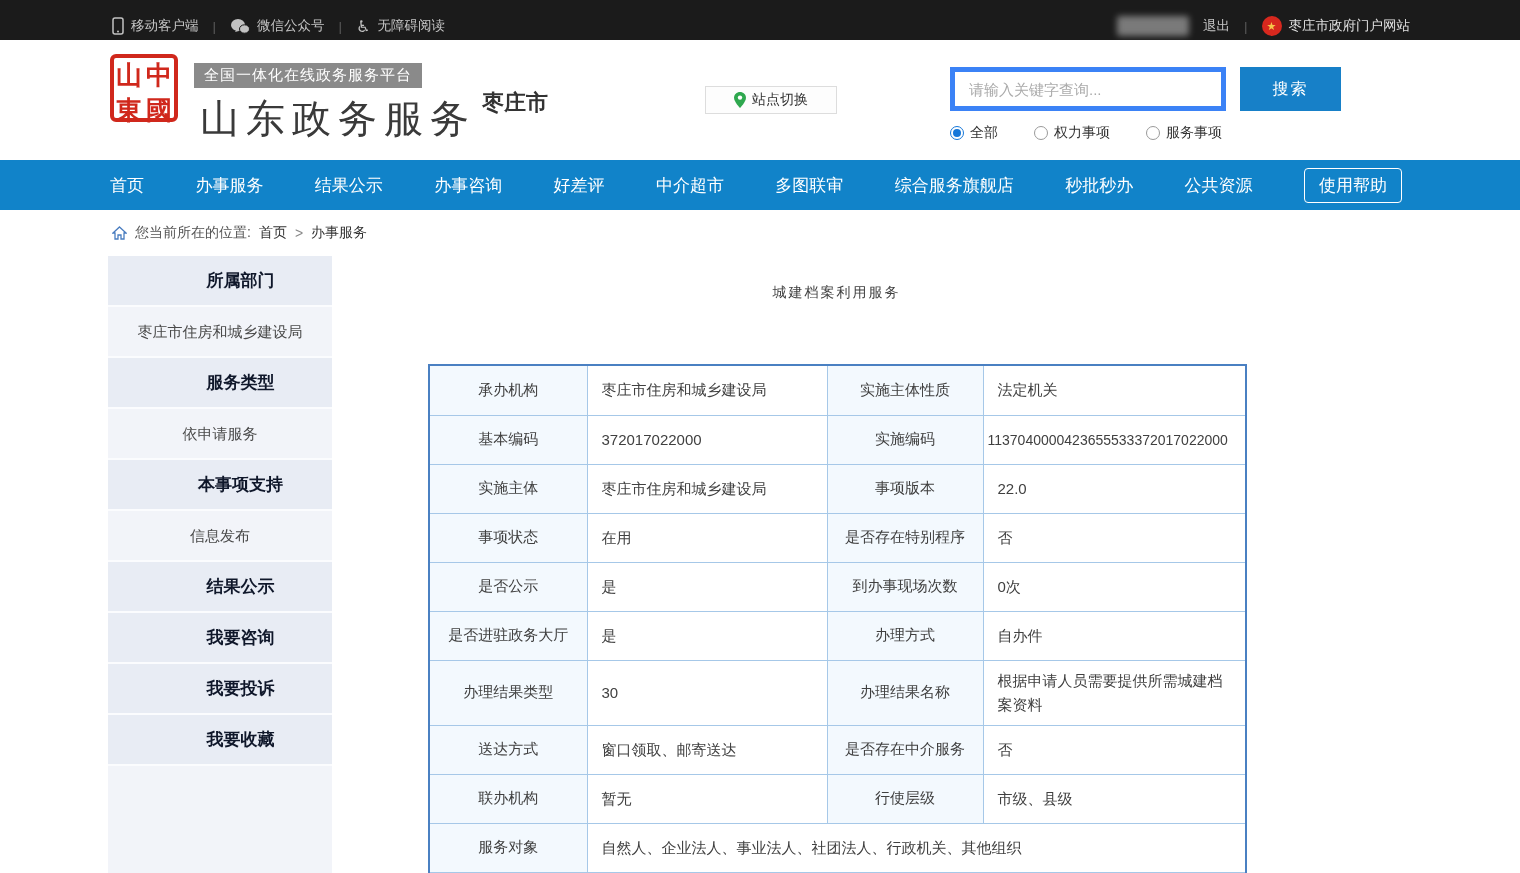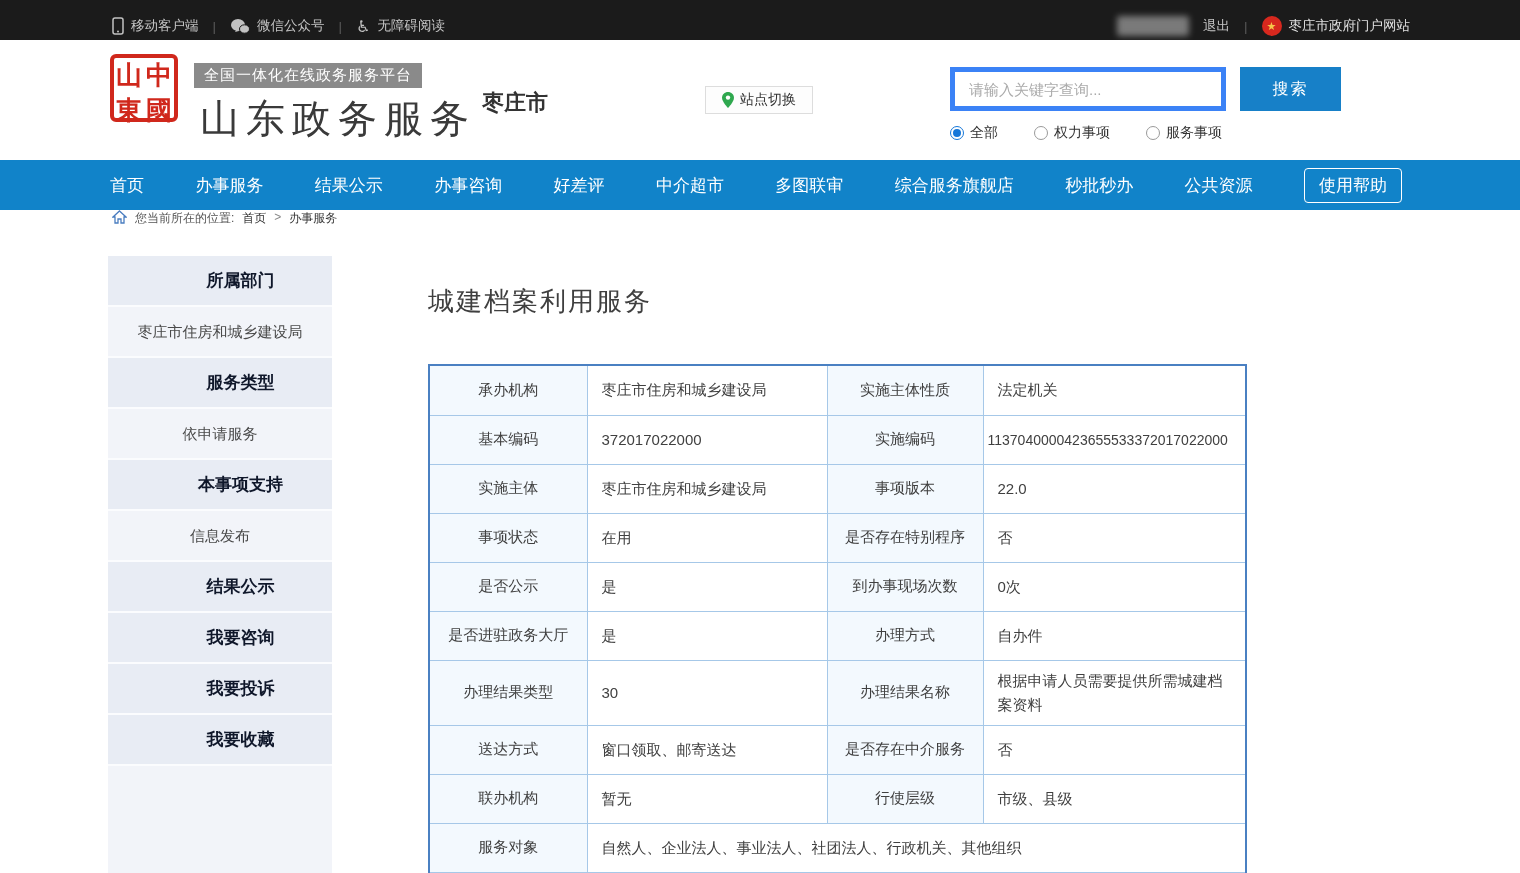--- a/index.html
+++ b/index.html
@@ -24,21 +24,21 @@
   .header { position:absolute; top:40px; left:0; width:100%; height:120px; background:#fff; }
   .seal { position:absolute; left:110px; top:14px; width:68px; height:68px; border:4px solid #d0281c;
     border-radius:6px; display:grid; grid-template-columns:1fr 1fr; color:#d0281c;
     font-family:"Liberation Serif","DejaVu Serif",serif; font-weight:bold; font-size:26px; }
   .seal span { display:flex; align-items:center; justify-content:center; }
   .badge { position:absolute; left:194px; top:23px; background:#8a8a8a; color:#fff; font-size:15px;
     padding:3px 10px; letter-spacing:1px; }
   .brand { position:absolute; left:188px; top:52px; font-size:39px; font-weight:normal; color:#3a3a3a;
     letter-spacing:7px;margin-left:12px; }
   .city { position:absolute; left:482px; top:48px; font-size:22px; font-weight:bold; color:#333; }
-  .site-switch { position:absolute; left:705px; top:46px; height:28px; padding:0 16px; background:#fdfdfd;
+  .site-switch { position:absolute; left:705px; top:46px; height:28px; padding:0 28px; background:#fdfdfd;
     border:1px solid #ddd; display:flex; align-items:center; gap:6px; font-size:14px; color:#333; cursor:pointer; }
   .search-input { position:absolute; left:950px; top:27px; width:276px; height:44px; border:5px solid #3b82f6;
     padding:0 14px; font-size:15px; color:#333; outline:none; }
   .search-input::placeholder { color:#aaa; }
   .search-btn { position:absolute; left:1240px; top:27px; width:101px; height:44px; background:#1780c8;
     color:#fff; border:none; font-size:16px; cursor:pointer; letter-spacing:2px; }
   .filters { position:absolute; left:950px; top:84px; display:flex; align-items:center; gap:36px;
     font-size:14px; color:#333; }
   .filter { display:flex; align-items:center; gap:6px; cursor:pointer; }
   .radio { width:14px; height:14px; border-radius:50%; border:1px solid #9a9a9a; background:#fff;
@@ -49,34 +49,34 @@
 
   
   .nav { position:absolute; top:160px; left:0; width:100%; height:50px; background:#1183c9;
     display:flex; align-items:center; justify-content:space-between; padding:0 118px 0 110px; }
   .nav-item { color:#fff; font-size:17px; font-weight:500; cursor:pointer; white-space:nowrap; }
   .nav-help { color:#fff; font-size:17px; font-weight:500; border:1px solid #fff; border-radius:4px;
     padding:5px 14px; cursor:pointer; white-space:nowrap; }
 
   
   .breadcrumb { position:absolute; top:210px; left:0; width:100%; height:46px; display:flex;
-    align-items:flex-start; gap:8px; padding-left:112px; font-size:12px; color:#555; }
+    align-items:center; gap:8px; padding-left:112px; font-size:14px; color:#555; }
   .breadcrumb .link { color:#333; cursor:pointer; }
   .crumb-sep { color:#888; }
 
   
   .sidebar { position:absolute; left:108px; top:256px; width:224px; bottom:0; display:flex; flex-direction:column; }
   .side-block { height:51px; line-height:49px; text-align:center; border-bottom:2px solid #fbfcfe; cursor:pointer; }
   .side-header { background:#e8ecf4; color:#0f172a; font-weight:bold; font-size:17px;padding-left:41px; }
   .side-item { background:#f2f4f9; color:#4a4a4a; font-size:15px; }
   .side-fill { flex:1; background:#f2f4f9; }
 
   
-  .page-title { position:absolute; left:428px; top:284px; width:817px; text-align:left;
-    font-size:26px; font-weight:500; color:#3f3f3f; letter-spacing:2px; }
+  .page-title { position:absolute; left:428px; top:284px; width:817px; text-align:center;
+    font-size:14px; font-weight:500; color:#3f3f3f; letter-spacing:2px; }
   .info-table { position:absolute; left:428px; top:364px; width:817px; border-collapse:collapse;
     border:2px solid #4a80c2; table-layout:fixed; font-size:15px; color:#404040; }
   .info-table td { border:1px solid #a6c8e8; }
   .info-table td.lbl { background:#f3f9fe; text-align:center; padding:1px 6px; }
   .info-table td.val { background:#fff; text-align:left; padding:6px 10px 6px 14px; line-height:24px; }
   .info-table tr { height:49px; }
   .info-table tr.r0 { height:50px; }
   .info-table tr.tall { height:65px; }
   .info-table tr.partial { height:40px; }
   .info-table td.num { white-space:nowrap; font-size:14px; padding-left:4px; }

